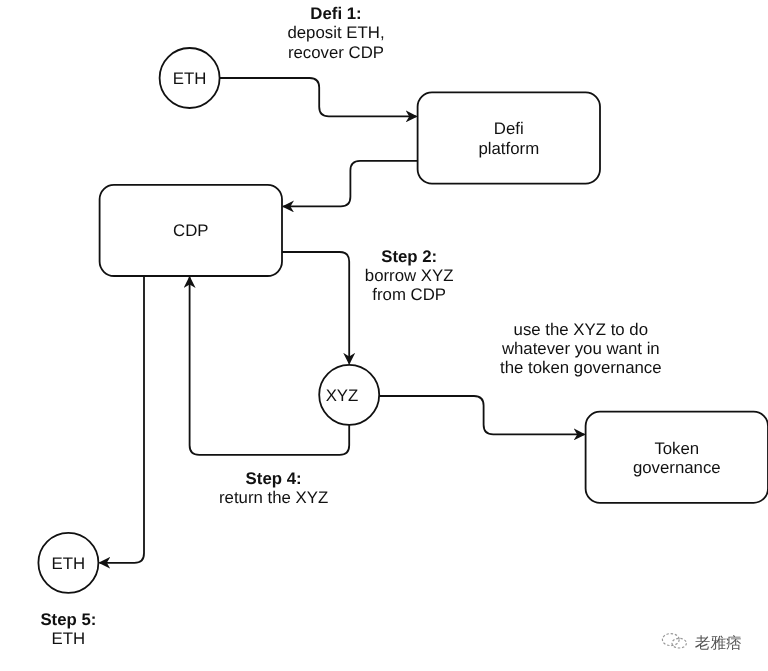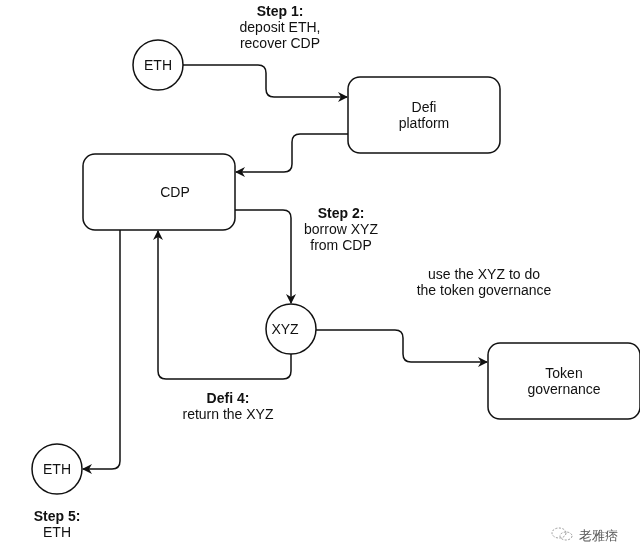--- a/index.html
+++ b/index.html
@@ -36,44 +36,45 @@
   <path d="M316,330 H395 Q403,330 403,338 V354 Q403,362 411,362 H487" fill="none" stroke="#111" stroke-width="1.5" marker-end="url(#arr)"></path>
   <path d="M291,354 V371 Q291,379 283,379 H166 Q158,379 158,371 V231" fill="none" stroke="#111" stroke-width="1.5" marker-end="url(#arr)"></path>
   <path d="M120,230 V461 Q120,469 112,469 H83" fill="none" stroke="#111" stroke-width="1.5" marker-end="url(#arr)"></path>
 </svg>
 
 <div class="node-text" style="left:133px; top:57px; width:50px;">ETH</div>
 <div class="node-text" style="left:348px; top:99px; width:152px;">
   <div>Defi</div>
   <div>platform</div>
 </div>
-<div class="node-text" style="left:83px; top:184px; width:152px;padding-left:16px;">CDP</div>
+<div class="node-text" style="left:83px; top:184px; width:152px;">CDP</div>
 <div class="node-text" style="left:266px; top:321px; width:38px;">XYZ</div>
 <div class="node-text" style="left:488px; top:365px; width:152px;text-align:center;">
   <div>Token</div>
   <div>governance</div>
 </div>
 <div class="node-text" style="left:32px; top:461px; width:50px;">ETH</div>
 
 <div class="lbl" style="left:220px; top:3px; width:120px;">
-  <b>Step 1:</b>
+  <b>Defi 1:</b>
   <span>deposit ETH,</span>
   <span>recover CDP</span>
 </div>
 <div class="lbl" style="left:286px; top:205px; width:110px;">
   <b>Step 2:</b>
   <span>borrow XYZ</span>
   <span>from CDP</span>
 </div>
 <div class="lbl" style="left:400px; top:266px; width:168px;">
   <span>use the XYZ to do</span>
+  <span>whatever you want in</span>
   <span>the token governance</span>
 </div>
 <div class="lbl" style="left:168px; top:390px; width:120px;">
-  <b>Defi 4:</b>
+  <b>Step 4:</b>
   <span>return the XYZ</span>
 </div>
 <div class="lbl" style="left:7px; top:508px; width:100px;">
   <b>Step 5:</b>
   <span>ETH</span>
 </div>
 
 <div class="wm">
   <span class="wm-icon">
     <svg width="22" height="14" viewBox="0 0 22 14">

